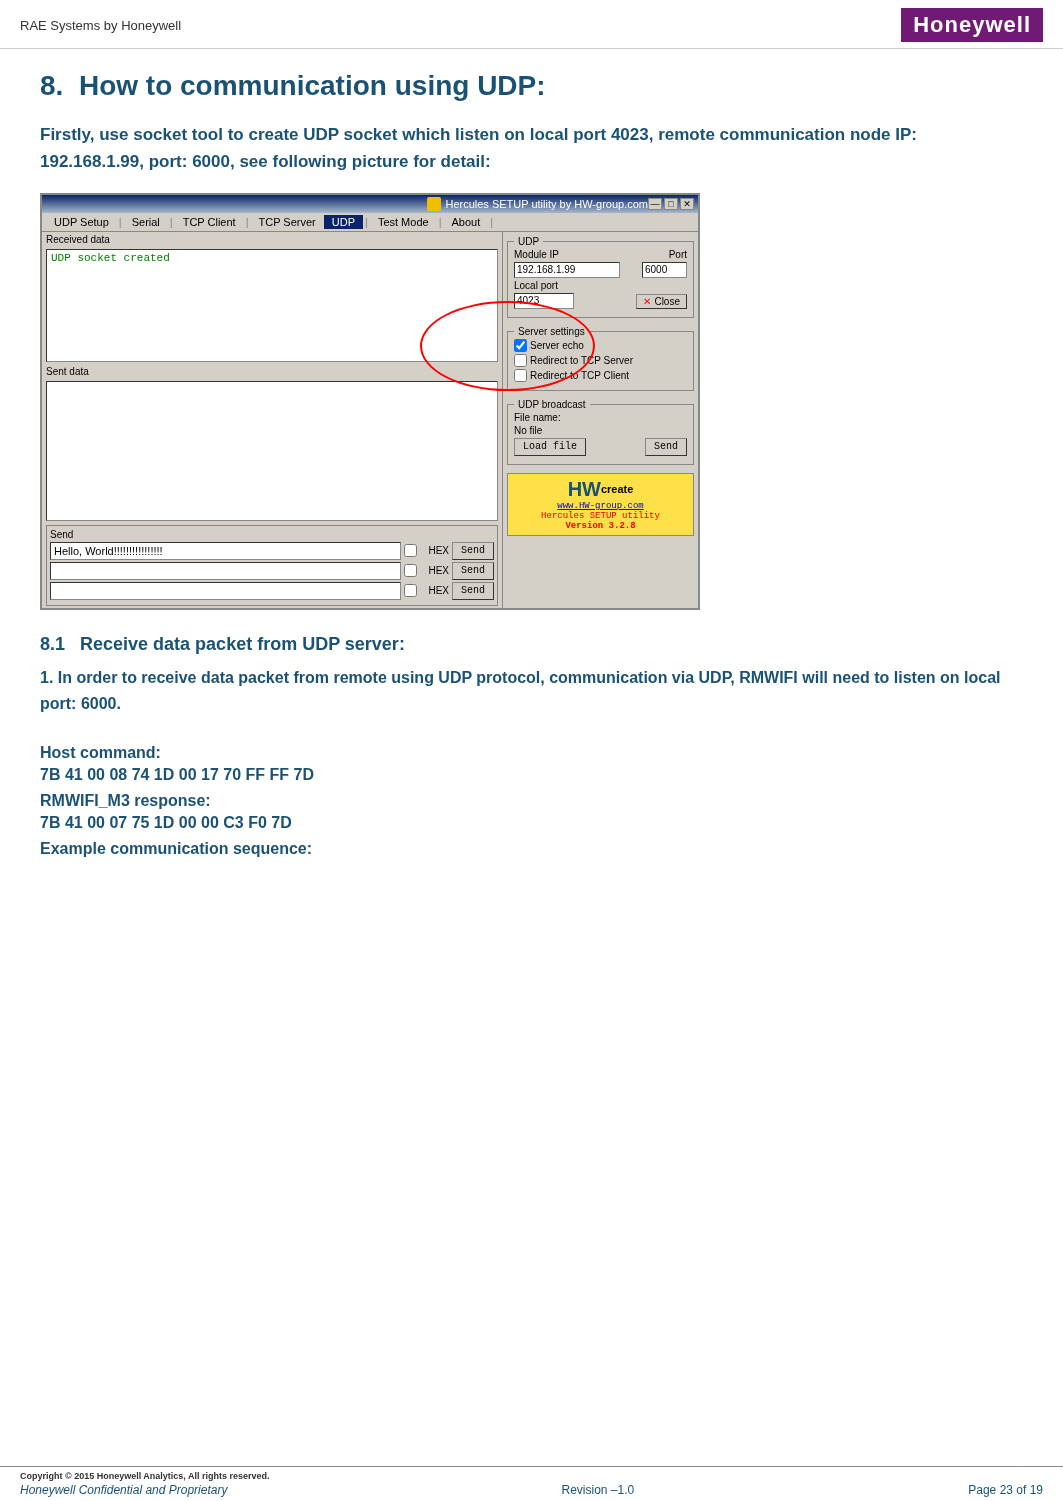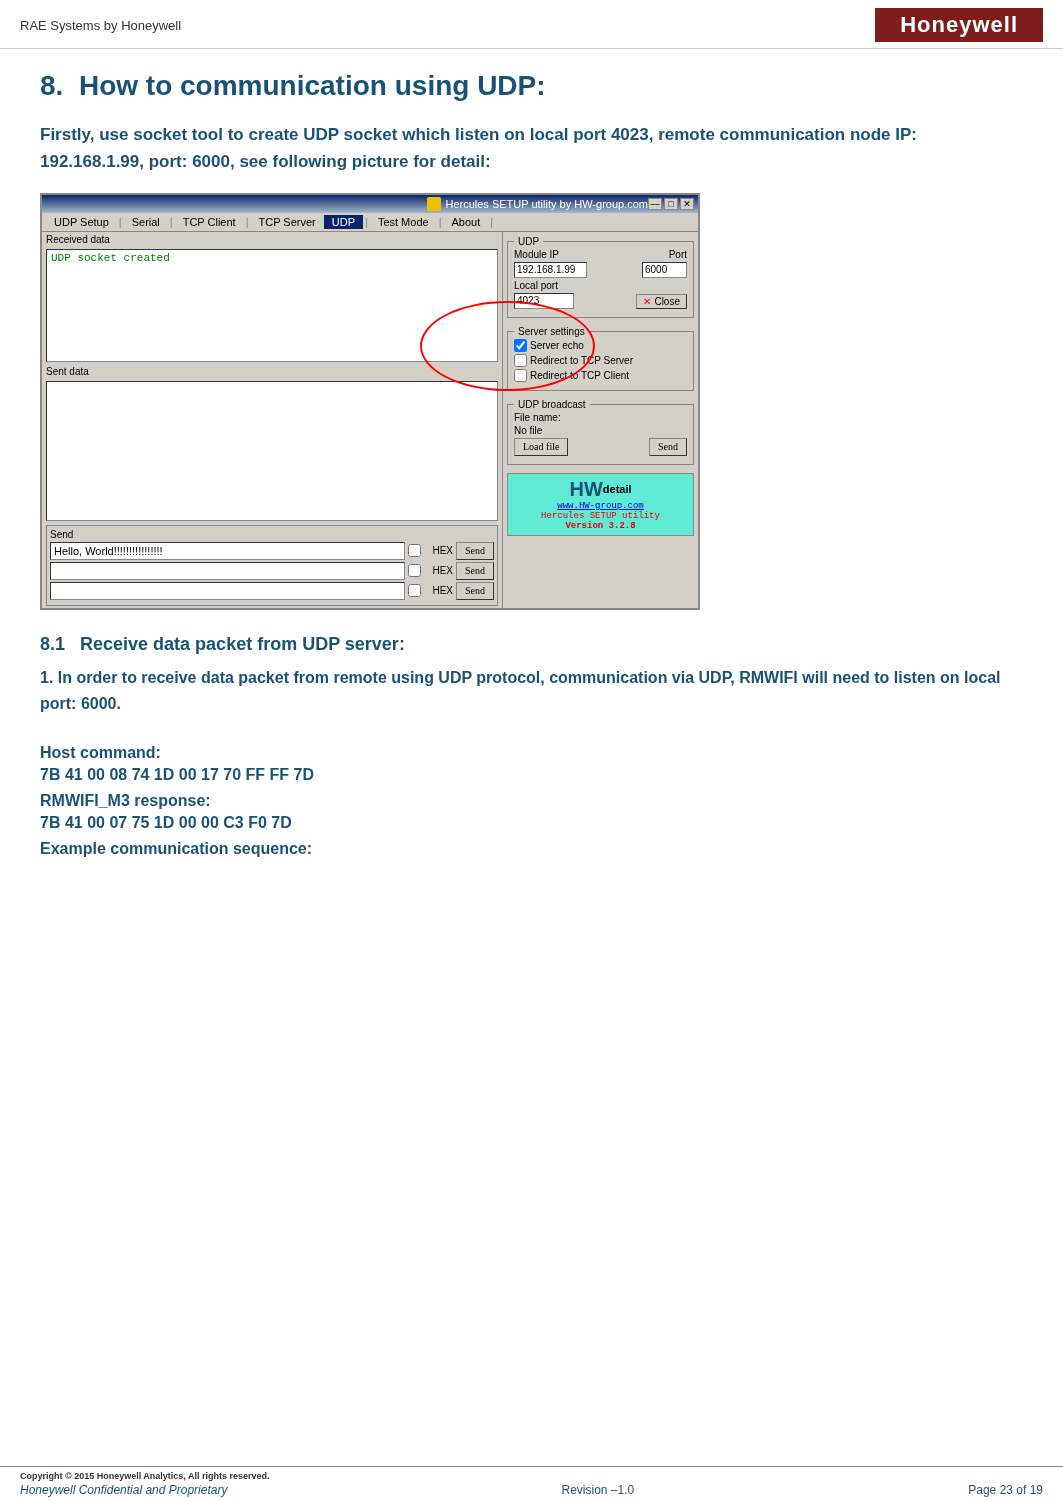--- a/index.html
+++ b/index.html
@@ -19,25 +19,25 @@
       justify-content: space-between;
       align-items: center;
       padding: 8px 20px 6px 20px;
       border-bottom: 1px solid #ccc;
     }
     .page-header-title {
       font-size: 13px;
       color: #333;
     }
     .honeywell-logo {
-      background: #7f1d1d;
+      background: #701a75;
       color: #fff;
       font-size: 22px;
       font-weight: bold;
-      padding: 4px 25px;
+      padding: 4px 12px;
       font-family: Arial, sans-serif;
       letter-spacing: 1px;
     }
 
     
     .main-content {
       padding: 20px 40px 60px 40px;
     }
 
     
@@ -205,21 +205,21 @@
       font-size: 10px;
       gap: 11px;
       font-family: Arial, sans-serif;
       white-space: nowrap;
     }
     .hw-btn {
       background: #d4d0c8;
       border: 1px outset #888;
       padding: 1px 8px;
       font-size: 10px;
-      font-family: Liberation Serif, serif;
+      font-family: Liberation Mono, monospace;
       cursor: pointer;
       height: 18px;
     }
 
     
     .hercules-right {
       width: 195px;
       padding: 4px;
       display: flex;
       flex-direction: column;
@@ -239,21 +239,21 @@
       font-family: Arial, sans-serif;
       color: #000;
     }
     .field-input {
       border: 1px inset #888;
       background: #fff;
       height: 16px;
       font-size: 10px;
       padding: 0 2px;
     }
-    .ip-input { width: 73px; }
+    .ip-input { width: 106px; }
     .port-input { width: 45px; }
     .localport-input { width: 60px; }
 
     .close-btn {
       background: #d4d0c8;
       border: 1px outset #888;
       padding: 1px 6px;
       font-size: 10px;
       cursor: pointer;
       font-family: Arial, sans-serif;
@@ -265,21 +265,21 @@
     .checkbox-row {
       display: flex;
       align-items: center;
       gap: 3px;
       font-size: 10px;
       font-family: Arial, sans-serif;
       margin-bottom: 2px;
     }
 
     .hw-logo-box {
-      background: #5eead4;
+      background: #fde047;
       border: 1px solid #888;
       padding: 4px 6px;
       text-align: center;
     }
     .hw-logo-text {
       font-size: 20px;
       font-weight: bold;
       color: #000;
       font-family: Arial, sans-serif;
     }
@@ -517,21 +517,21 @@
             </div>
             <div class="field-row">
               <button class="hw-btn">Load file</button>
               <button class="hw-btn">Send</button>
             </div>
           </fieldset>
 
           <div class="hw-logo-box">
             <div style="display:flex;align-items:center;justify-content:center;gap:0">
               <span class="hw-logo-text"><span style="color:#1a5276">HW</span></span>
-              <span style="font-size:11px;font-family:Arial;font-weight:bold;color:#000">detail</span>
+              <span style="font-size:11px;font-family:Arial;font-weight:bold;color:#000">create</span>
             </div>
             <div class="hw-url">www.HW-group.com</div>
             <div class="hw-subtitle">Hercules SETUP utility</div>
             <div class="hw-version">Version  3.2.8</div>
           </div>
 
         </div>
       </div>
     </div>
 

